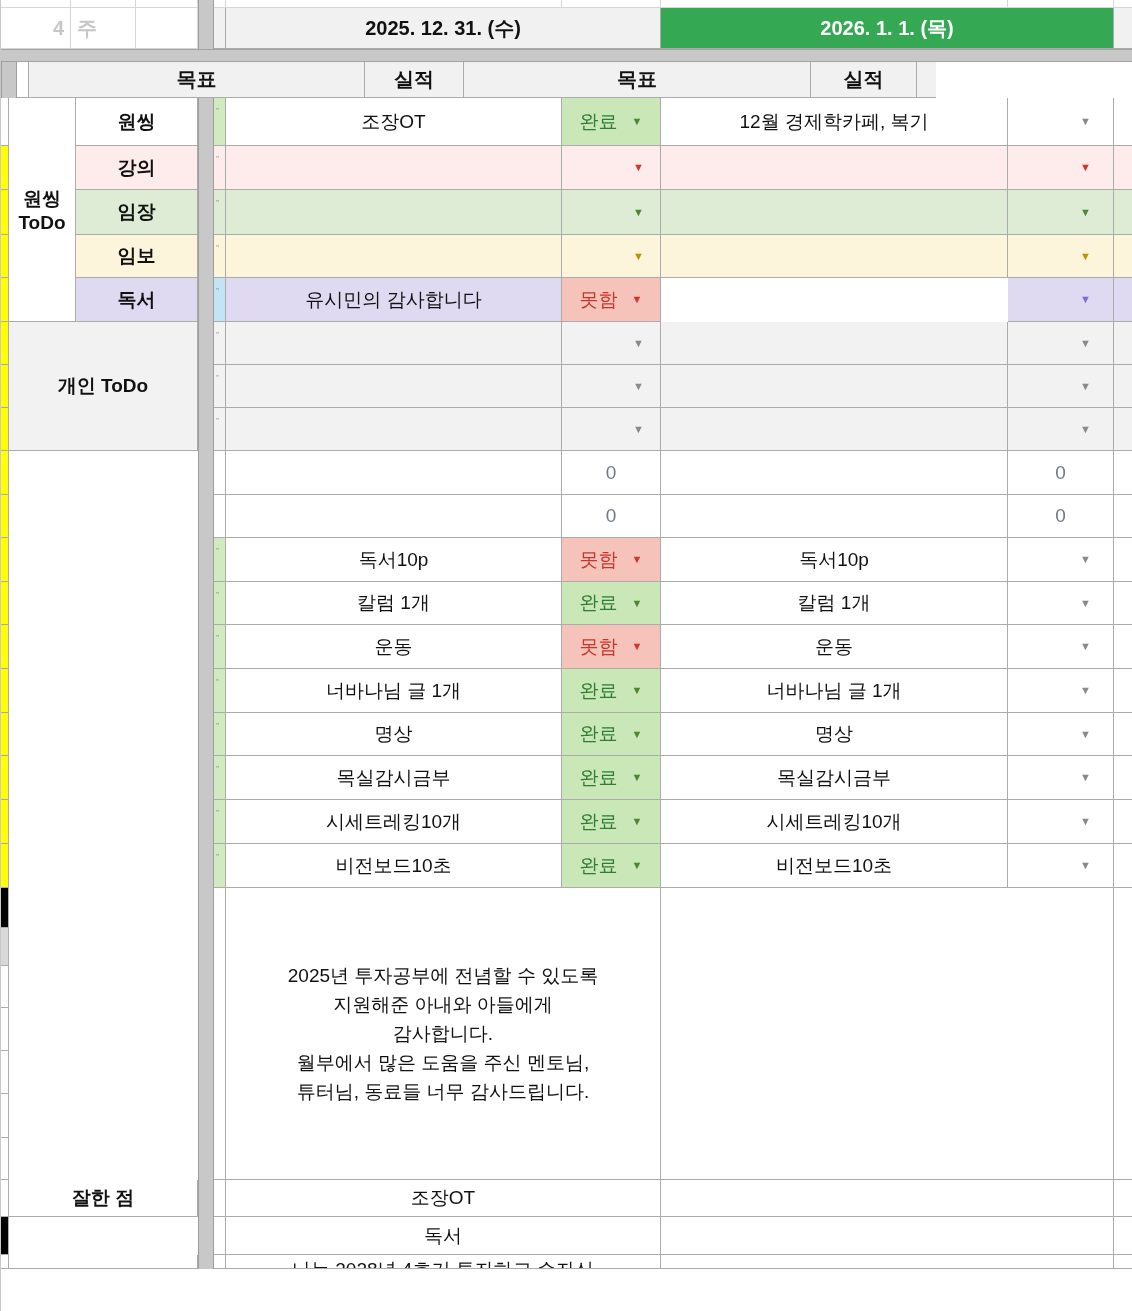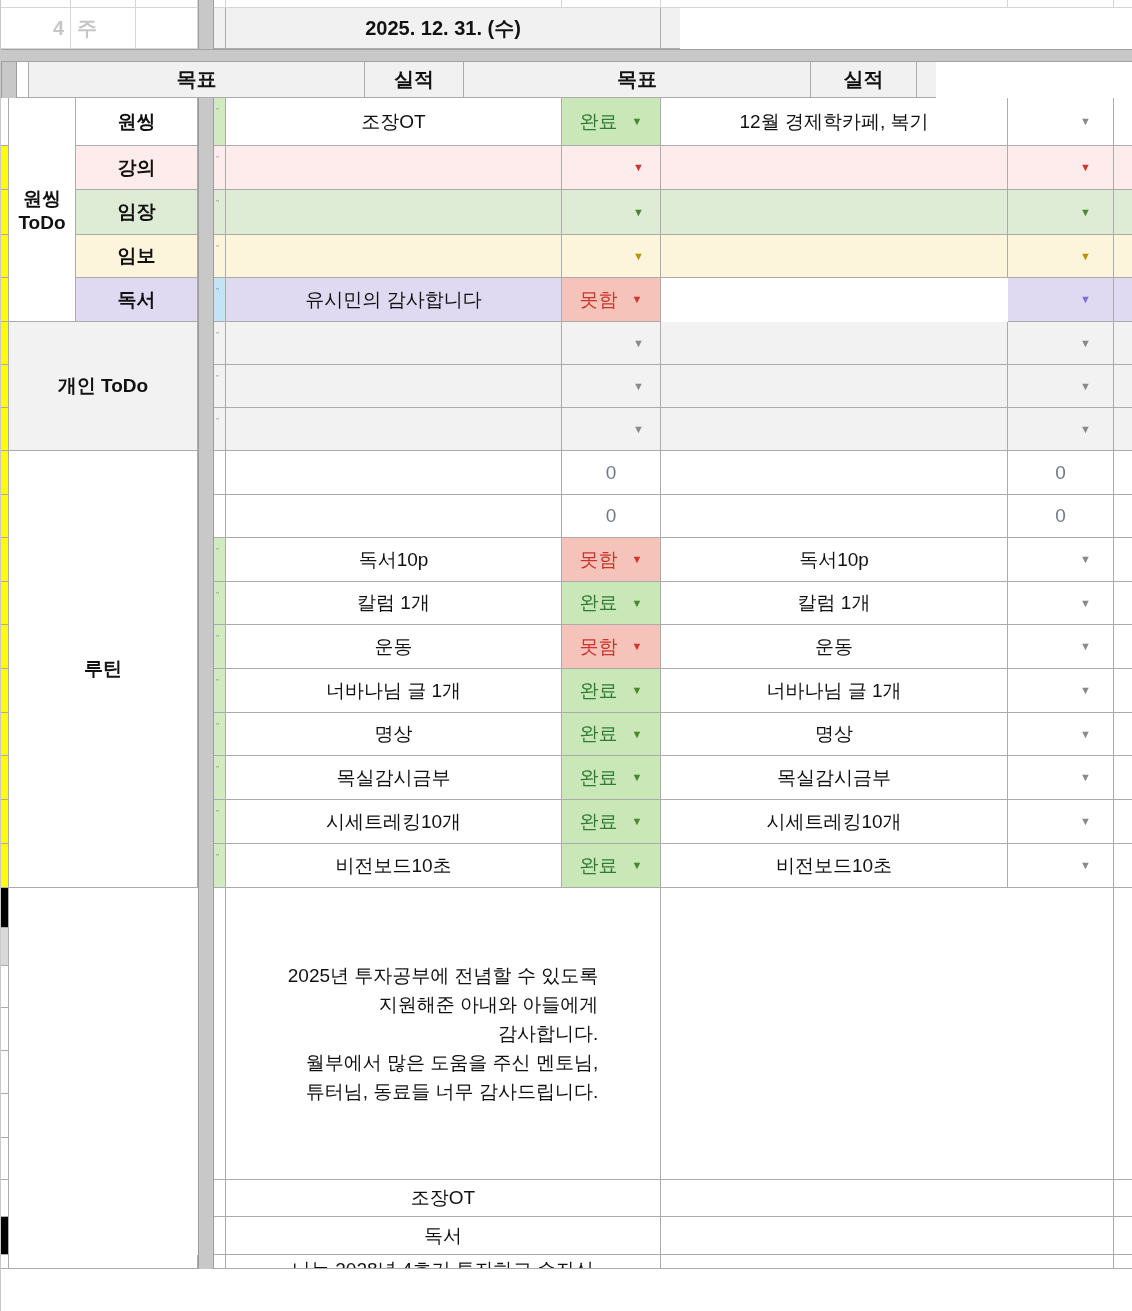--- a/index.html
+++ b/index.html
@@ -36,21 +36,21 @@
   .st-fail{background:#f6c3bb;color:#c9352b;}
   .arr{font-size:11px;line-height:1;}
   .arr::before{content:"\25BC";}
   .ag{color:#8a8a8a;} .ar{color:#d2352a;} .agr{color:#4a8a2f;} .agd{color:#bf9000;} .ap{color:#7b6fd6;}
   .st-cell .arr{margin-left:14px;}
   .empty-st{justify-content:flex-end;padding-right:22px;}
   .empty-st1{justify-content:flex-end;padding-right:16px;}
   .zero{color:#707a87;}
   .mark{position:relative;}
   .mark::before{content:"\201D";position:absolute;left:2px;top:8px;font-size:9px;color:rgba(60,80,60,.45);}
-  .grat-txt{white-space:pre-line;text-align:right;line-height:29px;padding:6px 4px;}
+  .grat-txt{white-space:pre-line;text-align:center;line-height:29px;padding:6px 4px;}
   .seg{box-sizing:border-box;border-bottom:1px solid #ababab;width:100%;background:#fff;}
   .segwrap{box-sizing:border-box;border-right:1px solid #ababab;display:flex;flex-direction:column;}
   .clip14{align-items:flex-start;}
   .clip14 span{display:block;margin-top:2px;line-height:26px;}
 </style>
 </head>
 <body>
 
 <div class="sheet">
 
@@ -67,20 +67,21 @@
     <div class="c lb" style="width:19px;border-right:none"></div>
   </div>
 
   <div class="row" style="height:41px">
     <div class="c lb week-txt" style="width:70px;justify-content:flex-end;padding-right:6px">4</div>
     <div class="c lb week-txt" style="width:65px;justify-content:flex-start;padding-left:6px">주</div>
     <div class="c lb" style="width:62px"></div>
     <div class="vbar" style="width:16px"></div>
     <div class="c bg-hdr" style="width:12px"></div>
     <div class="c date1" style="width:435px">2025. 12. 31. (수)</div>
+    <div class="c date2" style="width:453px">2026. 1. 1. (목)</div>
     <div class="c bg-hdr" style="width:19px;border-right:none"></div>
   </div>
 
   <div class="hband"></div>
 
 
   <div class="row" style="height:36px">
     <div class="vbar" style="width:16px"></div>
     <div class="c" style="width:12px"></div>
     <div class="c b bg-hdr" style="width:336px;font-size:20px">목표</div>
@@ -118,21 +119,21 @@
       <div class="seg" style="height:43px"></div>
       <div class="seg" style="height:44px"></div>
       <div class="seg" style="height:42px"></div>
     </div>
     <div class="gc" style="grid-row:20;grid-column:1"></div>
     <div class="gc edge-k" style="grid-row:21;grid-column:1"></div>
     <div class="gc" style="grid-row:22;grid-column:1"></div>
 
     <div class="gc b" style="grid-row:1/6;grid-column:2;text-align:center">원씽 ToDo</div>
     <div class="gc b bg-sec" style="grid-row:6/9;grid-column:2/4">개인 ToDo</div>
-    <div class="gc b" style="grid-row:9/19;grid-column:2/4">루틴</div>
+    <div class="gc b" style="grid-row:20;grid-column:2/4">잘한 점</div>
     <div class="gc" style="grid-row:22;grid-column:2/4"></div>
 
     <div class="gc b" style="grid-row:1;grid-column:3">원씽</div>
     <div class="gc b r-lec" style="grid-row:2;grid-column:3">강의</div>
     <div class="gc b r-fld" style="grid-row:3;grid-column:3">임장</div>
     <div class="gc b r-imb" style="grid-row:4;grid-column:3">임보</div>
     <div class="gc b r-read" style="grid-row:5;grid-column:3">독서</div>
 
     <div class="vbar" style="grid-row:1/23;grid-column:4"></div>
 

